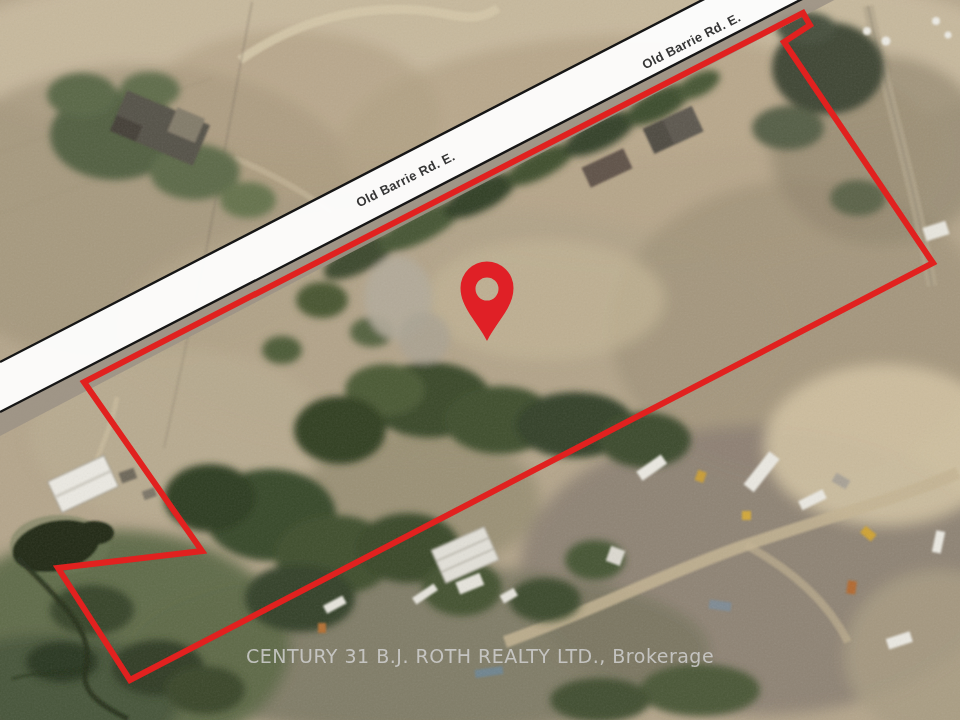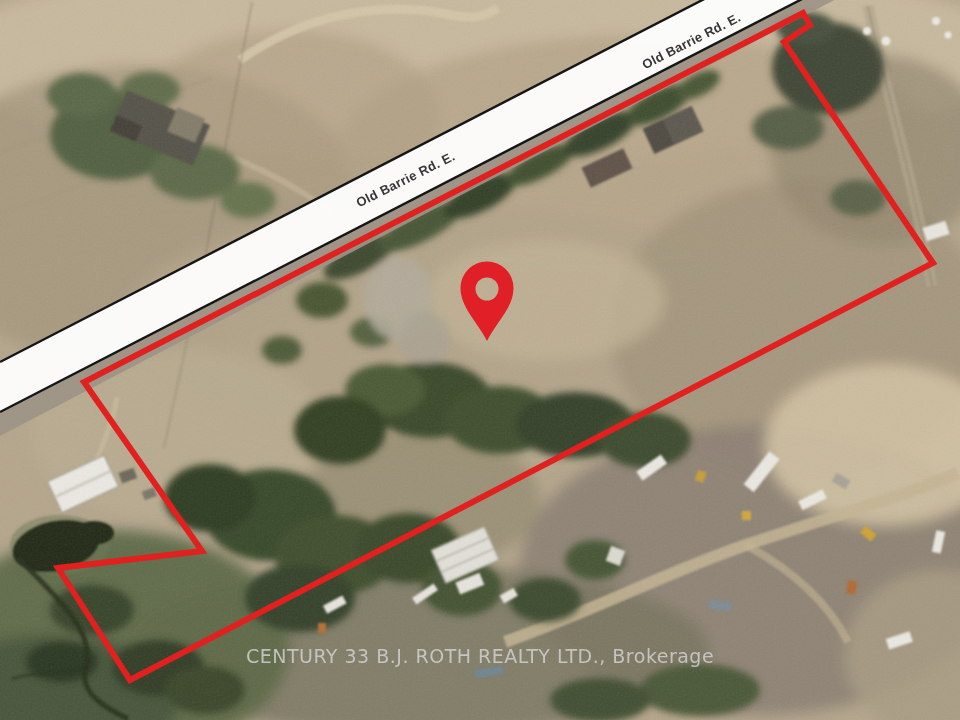--- a/index.html
+++ b/index.html
@@ -195,14 +195,14 @@
   </g>
 
   <polygon points="803,13 84,382 202,551 58,568 130,680 933,263 784,42 810,25" fill="none" stroke="#e1211f" stroke-width="6" stroke-linejoin="miter" stroke-miterlimit="6"></polygon>
 
   <path d="M487 341 C477.5 322 460.5 307.5 460.5 288 A26.5 26.5 0 1 1 513.5 288 C513.5 307.5 496.5 322 487 341 Z
            M475.5 289 a11.5 11.5 0 1 0 23 0 a11.5 11.5 0 1 0 -23 0 Z" fill="#e02026" fill-rule="evenodd"></path>
 </svg>
 
 <span class="road-label west">Old Barrie Rd. E.</span>
 <span class="road-label east">Old Barrie Rd. E.</span>
-<div class="watermark">CENTURY 33 B.J. ROTH REALTY LTD., Brokerage</div>
+<div class="watermark">CENTURY 31 B.J. ROTH REALTY LTD., Brokerage</div>
 </div>
 
 </body></html>

